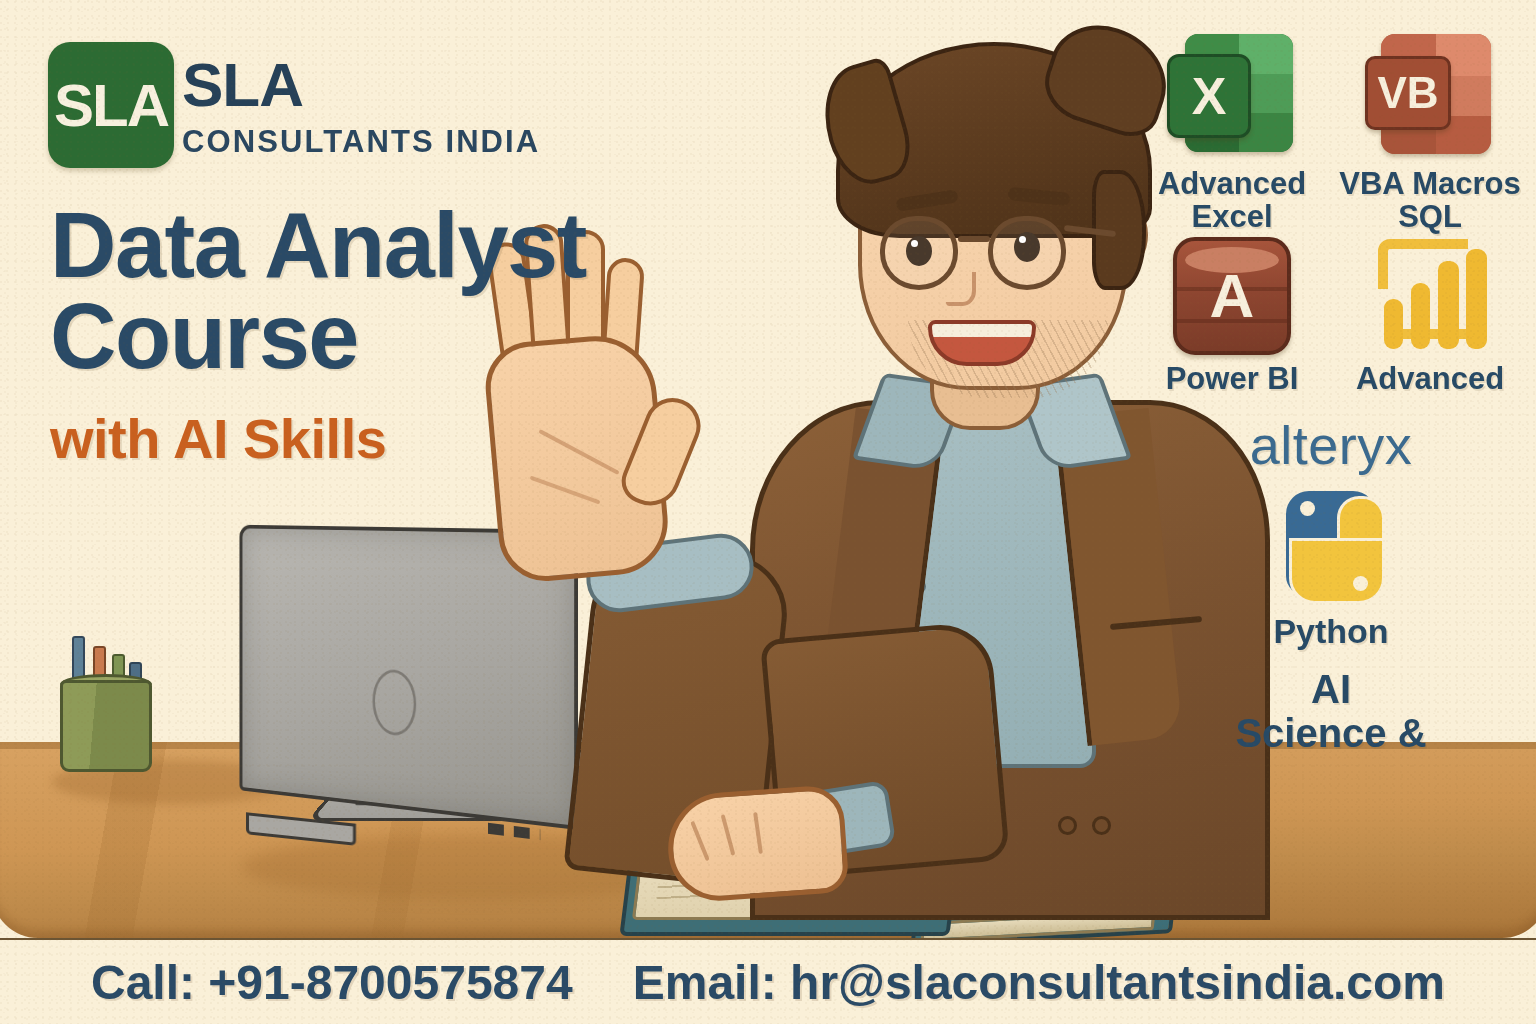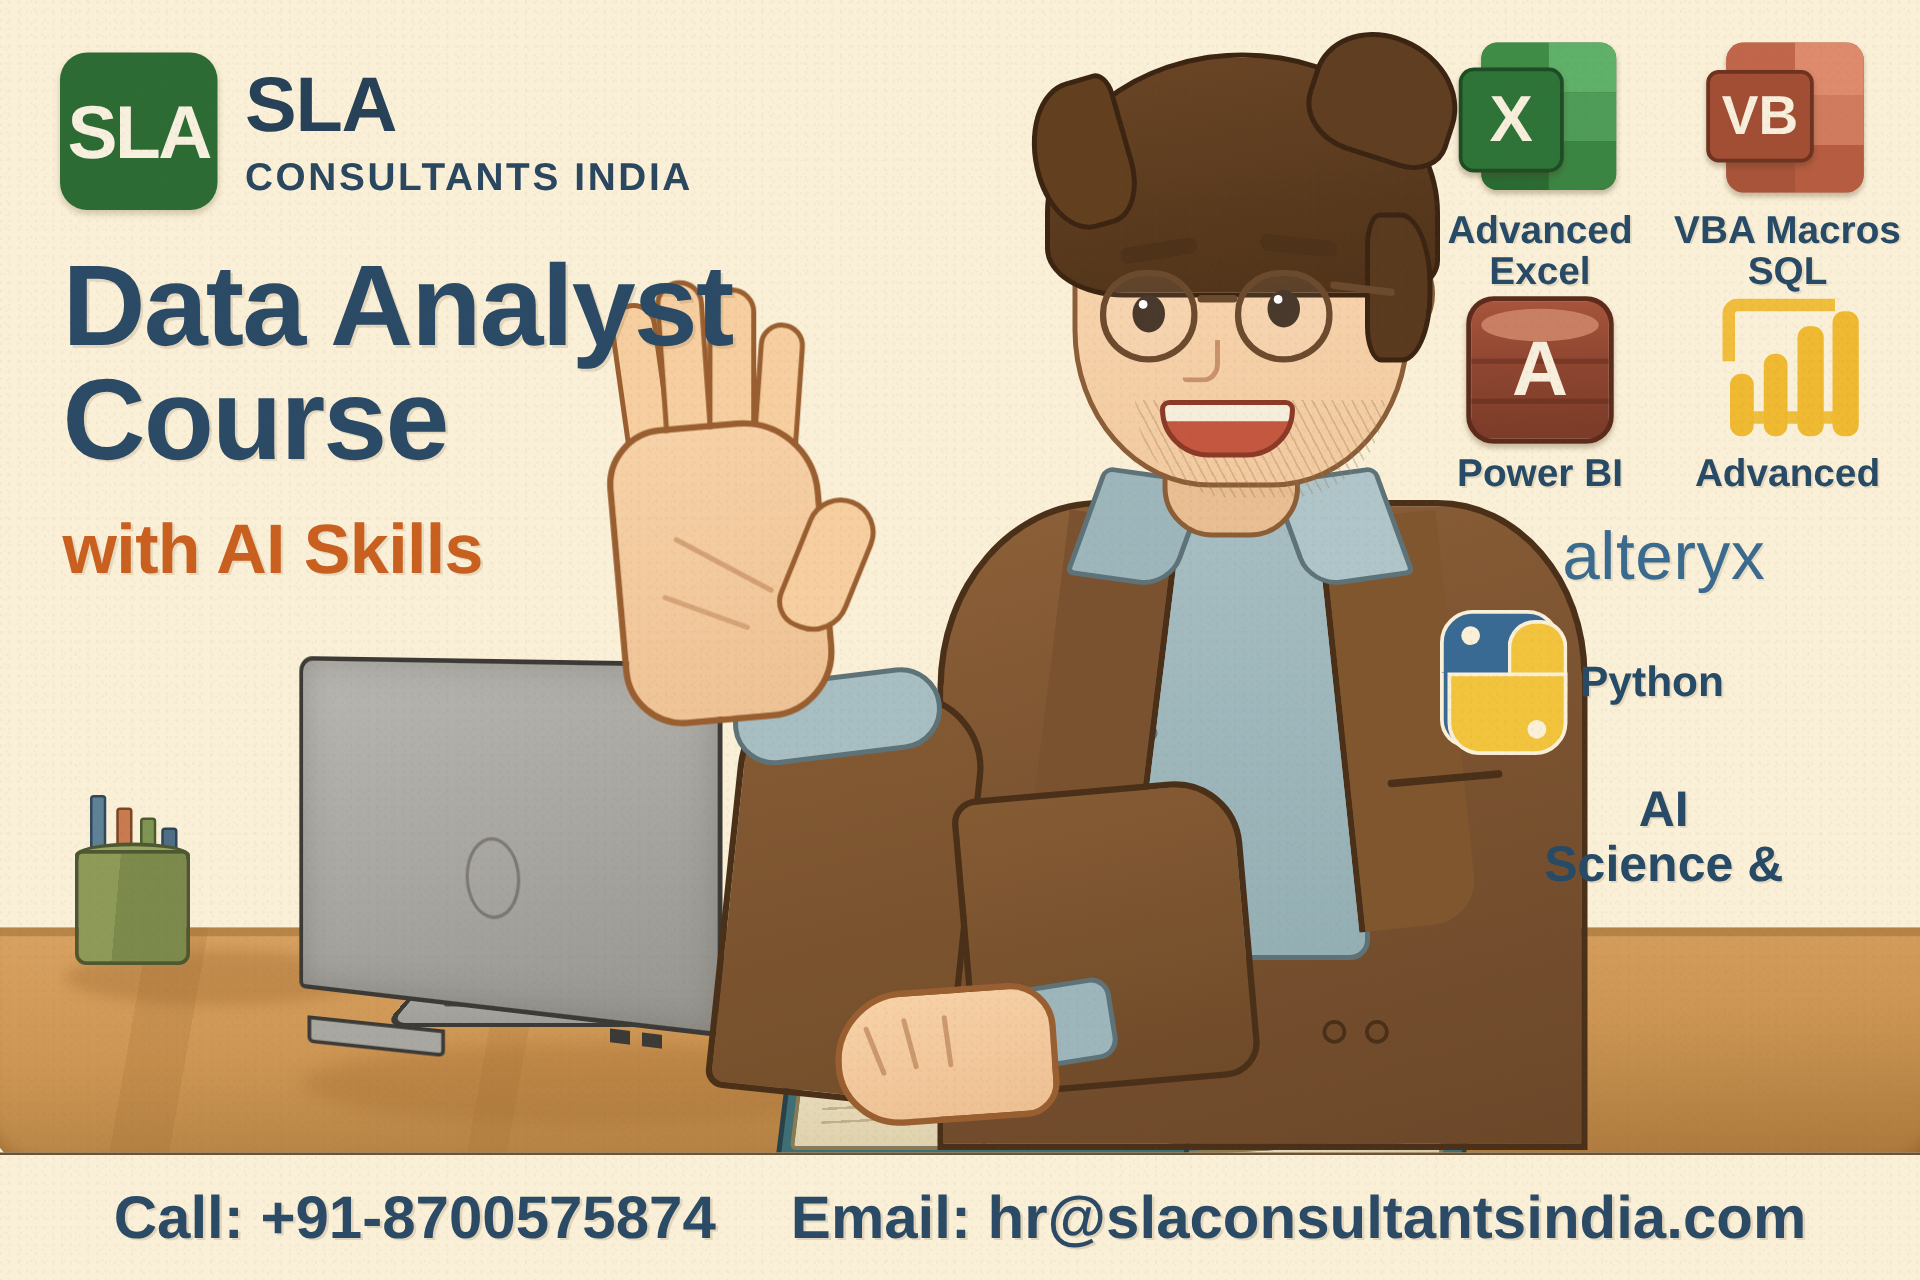--- a/index.html
+++ b/index.html
@@ -24,21 +24,21 @@
     background-image:
       radial-gradient(circle at 13% 27%, rgba(140,110,60,.55) 0 1px, transparent 1px),
       radial-gradient(circle at 47% 63%, rgba(140,110,60,.4) 0 1px, transparent 1px),
       radial-gradient(circle at 78% 12%, rgba(140,110,60,.45) 0 1px, transparent 1px),
       radial-gradient(circle at 31% 88%, rgba(140,110,60,.4) 0 1px, transparent 1px);
     background-size:7px 7px, 11px 11px, 9px 9px, 13px 13px;
     z-index:60;
   }
 
   
-  .logo-row { position:absolute; left:48px; top:42px; display:flex; align-items:center; gap:22px; z-index:30; }
+  .logo-row { position:absolute; left:48px; top:42px; display:flex; align-items:center; gap:8px; z-index:30; }
   .logo-mark {
     width:126px; height:126px; border-radius:22px;
     background:#2C6B33;
     display:flex; align-items:center; justify-content:center;
     box-shadow:0 3px 5px rgba(90,70,30,.25);
   }
   .logo-mark span {
     font-family:"Liberation Sans", sans-serif;
     font-weight:700; font-size:60px; letter-spacing:-2px;
     color:#F7F0DE;
@@ -493,21 +493,21 @@
 
   
   .alteryx {
     margin-top:18px; text-align:center;
     font-size:54px; font-weight:400; color:#3B6A8F;
     letter-spacing:.5px;
     text-shadow:1.5px 1.5px 0 rgba(120,95,60,.14);
   }
 
   
-  .python-wrap { margin-top:6px; display:flex; flex-direction:row; align-items:center; }
+  .python-wrap { margin-top:6px; display:flex; flex-direction:column; align-items:center; }
   .py { position:relative; width:128px; height:128px; }
   .py-top {
     position:absolute; left:16px; top:6px; width:96px; height:66px;
     background:#396A94; border:3px solid #FAF0D8;
     border-radius:26px 26px 0 0;
   }
   .py-top:after {
     content:""; position:absolute; left:14px; top:10px; width:15px; height:15px;
     background:#FAF0D8; border-radius:50%;
   }
@@ -536,21 +536,21 @@
     text-shadow:1.5px 1.5px 0 rgba(120,95,60,.16);
   }
   .ds-ai {
     margin-top:16px; text-align:center;
     font-size:40px; font-weight:700; color:#274A66; line-height:1.12;
     text-shadow:1.5px 1.5px 0 rgba(120,95,60,.16);
   }
 
   
   .footer {
-    position:absolute; left:0; bottom:0; width:1536px; height:102px;
+    position:absolute; left:0; bottom:0; width:1536px; height:86px;
     background:#FAF0D8; z-index:40;
     border-top:2px solid #6B5433;
     display:flex; align-items:center; justify-content:center; gap:60px;
   }
   .foot-item {
     font-size:48px; font-weight:700; color:#2A4A66;
     text-shadow:2px 2px 0 rgba(120,95,60,.18);
     white-space:nowrap;
   }
 </style>

